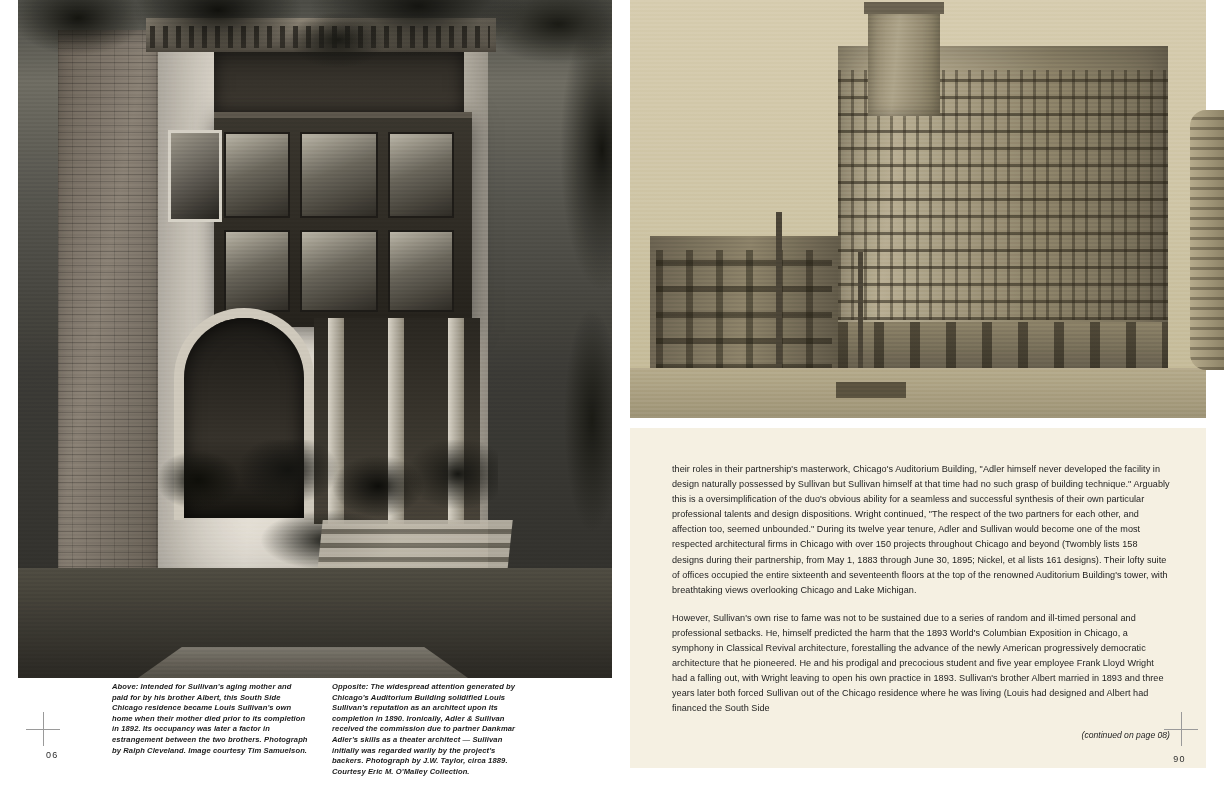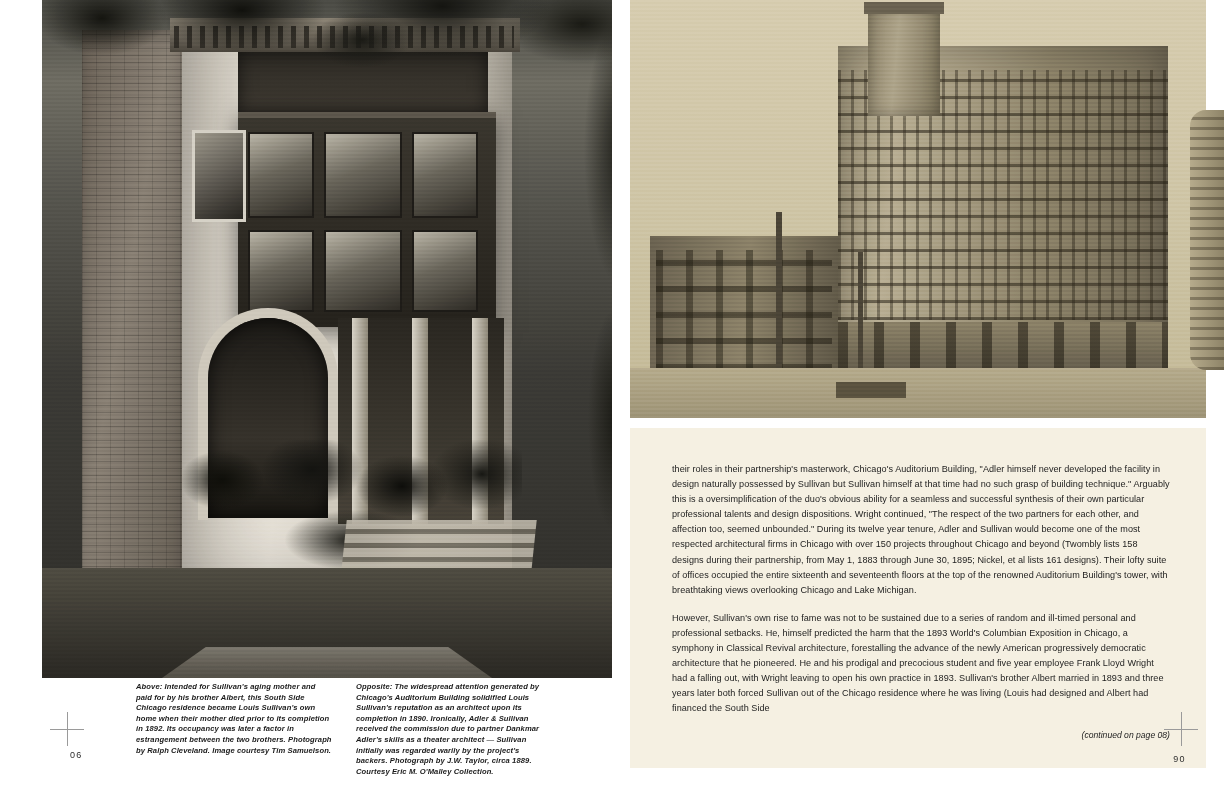--- a/index.html
+++ b/index.html
@@ -16,21 +16,20 @@
     height: 792px;
     background: #ffffff;
   }
 
   
   .left-page {
     position: absolute;
     left: 0; top: 0;
     width: 612px; height: 792px;
     background: #ffffff;
-    margin-left: 24px;
   }
 
   .photo-left {
     position: absolute;
     left: 18px; top: 0px;
     width: 594px; height: 678px;
     overflow: hidden;
     background: #6d6a60;
   }
   

